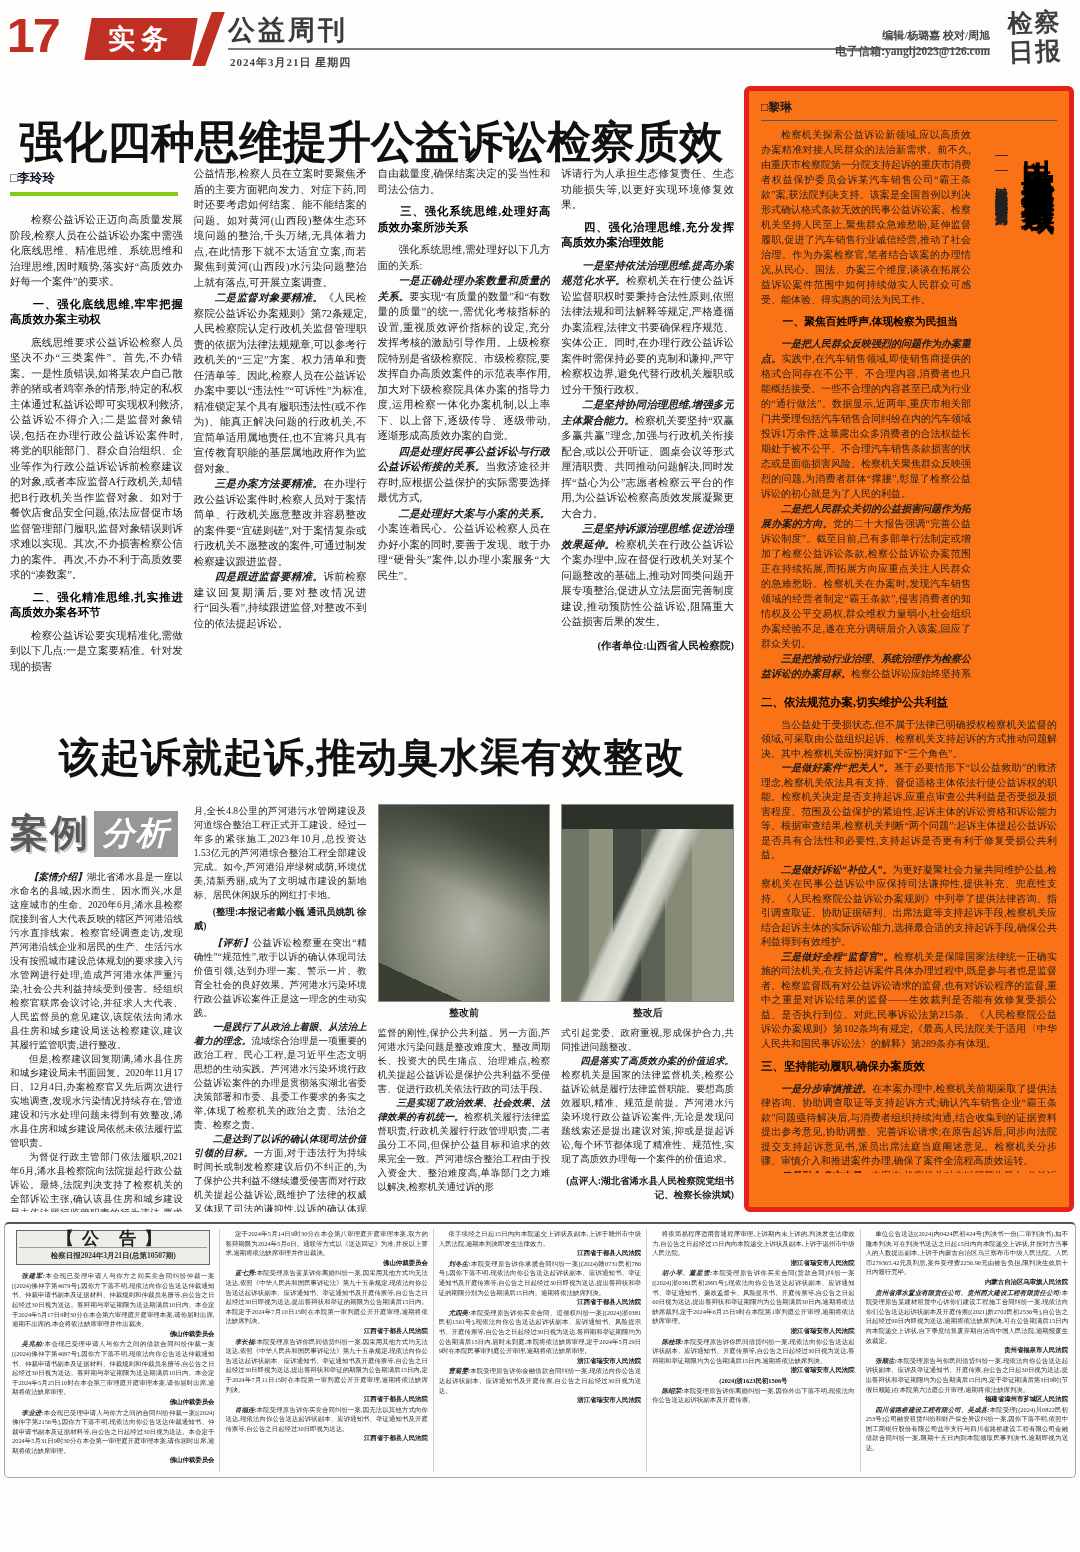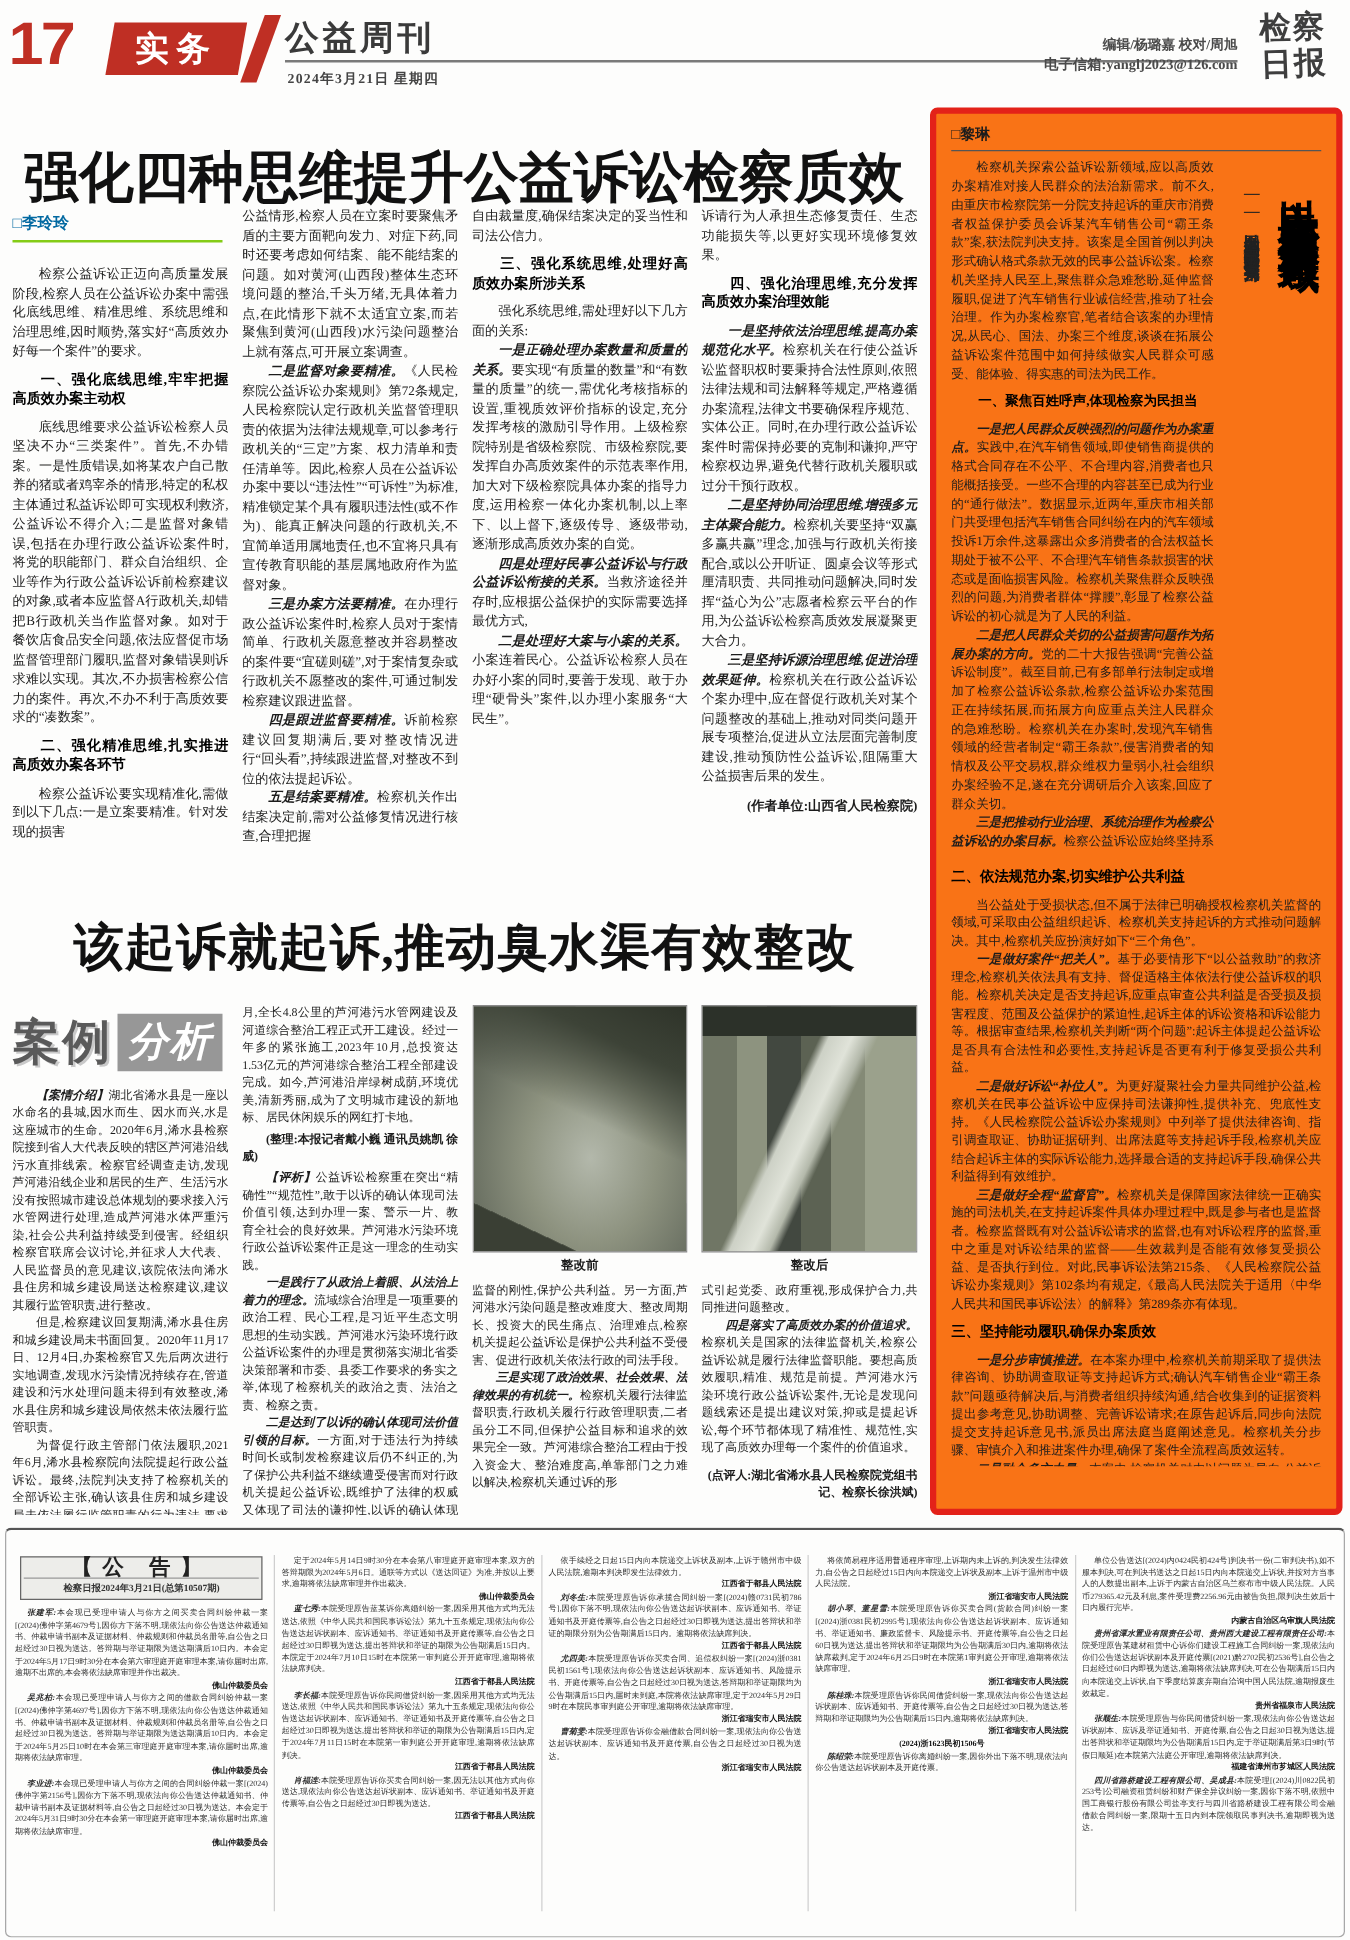--- a/index.html
+++ b/index.html
@@ -17,21 +17,21 @@
   .mast-rule{position:absolute;left:228px;top:48px;width:762px;height:2px;background:#7a7a7a;}
   .ed-date{position:absolute;left:230px;top:55px;font-size:11px;font-weight:bold;color:#444;letter-spacing:1px;}
   .editors{position:absolute;left:730px;top:28px;width:260px;text-align:right;font-size:11px;font-weight:bold;color:#4a4a4a;}
   .email{position:absolute;left:700px;top:44px;width:290px;text-align:right;font-size:11.5px;font-weight:bold;color:#4a4a4a;}
   .paper-logo{position:absolute;left:1002px;top:8px;width:66px;height:62px;transform:rotate(-2deg);
       font-weight:bold;color:#3e3e3e;font-size:25px;line-height:29px;text-align:center;letter-spacing:2px;}
   
   .a1-title{position:absolute;left:6px;top:84px;width:730px;text-align:center;font-size:44px;
       font-weight:bold;letter-spacing:0px;color:#111;}
   .a1-byline{position:absolute;left:10px;top:170px;width:168px;font-size:12.5px;font-weight:bold;
-      border-bottom:2px solid #84cc16;padding-bottom:5px;color:#0369a1;}
+      border-bottom:4px solid #84cc16;padding-bottom:5px;color:#0f172a;}
   .a1-cols{position:absolute;left:10px;top:166px;width:724px;height:548px;display:flex;gap:11px;}
   .a1-cols .col{flex:1;overflow:hidden;font-size:10.5px;line-height:15.5px;text-align:justify;}
   .a1-cols .col.first{padding-top:46px;}
   
   p{margin:0;}
   p.p{text-indent:2em;}
   p.cont{text-indent:0;}
   p.h{font-weight:bold;text-indent:2em;margin:7px 0;font-size:1.08em;color:#000;}
   p.h2c{font-weight:bold;text-align:left;margin:8px 0;font-size:1.15em;color:#000;}
   p.sig{text-align:right;font-weight:bold;margin-top:8px;}
@@ -61,23 +61,23 @@
   .photo.before{background:
       linear-gradient(205deg,#2e3329 0%,#3d4337 20%,rgba(70,76,64,0) 46%),
       linear-gradient(25deg,#3a3f34 0 14%,rgba(0,0,0,0) 14%),
       radial-gradient(ellipse at 55% 62%,#b3b8ab 0%,#8d927f 40%,#6b7163 72%,#51564a 100%);}
   .photo.after{background:
       linear-gradient(#2c3129 0 12%,rgba(0,0,0,0) 12%),
       linear-gradient(115deg,rgba(0,0,0,0) 40%,#cdd1c6 43%,#e0e3d9 50%,#b4b9ab 55%,rgba(0,0,0,0) 58%),
       linear-gradient(90deg,#707665 0 16%,#8d937f 16% 30%,#424840 30% 46%,#5c6253 46% 60%,#848a76 60% 76%,#9ba18c 76% 100%);}
   p.cap{text-align:center;font-size:10px;font-weight:bold;margin:4px 0 6px;}
   
-  .ads{position:absolute;left:4px;top:1222px;width:1072px;height:328px;box-sizing:border-box;
+  .ads{position:absolute;left:4px;top:1222px;width:1072px;height:256px;box-sizing:border-box;
       border:1px solid #a8a8a8;border-top:2.5px solid #555;border-radius:5px;
-      display:flex;padding:20px 2px;gap:0;overflow:hidden;}
+      display:flex;padding:5px 2px;gap:0;overflow:hidden;}
   .adcol{flex:1;overflow:hidden;font-size:6.4px;line-height:9.6px;text-align:justify;padding:0 5px;}
   .adcol + .adcol{border-left:1px solid #cfcfcf;}
   .gonggao{border:1.5px solid #666;background:#ededea;text-align:center;padding:3px 2px 4px;margin:1px 4px 6px;}
   .gg-title{font-size:17px;font-weight:bold;letter-spacing:8px;color:#222;}
   .gg-sub{font-size:7.5px;font-weight:bold;margin-top:3px;border-top:1px solid #999;padding-top:3px;color:#333;}
   p.ad{text-indent:1.5em;color:#2e2e2e;}
   p.adsig{text-align:right;font-weight:bold;color:#111;margin-bottom:1px;}
   p.adh{font-weight:bold;text-align:center;color:#111;}
 </style>
 </head>
@@ -110,21 +110,20 @@
         <p class="h">一、强化底线思维,牢牢把握高质效办案主动权</p>
         <p class="p">底线思维要求公益诉讼检察人员坚决不办“三类案件”。首先,不办错案。一是性质错误,如将某农户自己散养的猪或者鸡宰杀的情形,特定的私权主体通过私益诉讼即可实现权利救济,公益诉讼不得介入;二是监督对象错误,包括在办理行政公益诉讼案件时,将党的职能部门、群众自治组织、企业等作为行政公益诉讼诉前检察建议的对象,或者本应监督A行政机关,却错把B行政机关当作监督对象。如对于餐饮店食品安全问题,依法应督促市场监督管理部门履职,监督对象错误则诉求难以实现。其次,不办损害检察公信力的案件。再次,不办不利于高质效要求的“凑数案”。</p>
         <p class="h">二、强化精准思维,扎实推进高质效办案各环节</p>
         <p class="p">检察公益诉讼要实现精准化,需做到以下几点:一是立案要精准。针对发现的损害</p>
       </div>
     <div class="col">
         <p class="cont">公益情形,检察人员在立案时要聚焦矛盾的主要方面靶向发力、对症下药,同时还要考虑如何结案、能不能结案的问题。如对黄河(山西段)整体生态环境问题的整治,千头万绪,无具体着力点,在此情形下就不太适宜立案,而若聚焦到黄河(山西段)水污染问题整治上就有落点,可开展立案调查。</p>
         <p class="p"><b>二是监督对象要精准。</b>《人民检察院公益诉讼办案规则》第72条规定,人民检察院认定行政机关监督管理职责的依据为法律法规规章,可以参考行政机关的“三定”方案、权力清单和责任清单等。因此,检察人员在公益诉讼办案中要以“违法性”“可诉性”为标准,精准锁定某个具有履职违法性(或不作为)、能真正解决问题的行政机关,不宜简单适用属地责任,也不宜将只具有宣传教育职能的基层属地政府作为监督对象。</p>
         <p class="p"><b>三是办案方法要精准。</b>在办理行政公益诉讼案件时,检察人员对于案情简单、行政机关愿意整改并容易整改的案件要“宜磋则磋”,对于案情复杂或行政机关不愿整改的案件,可通过制发检察建议跟进监督。</p>
         <p class="p"><b>四是跟进监督要精准。</b>诉前检察建议回复期满后,要对整改情况进行“回头看”,持续跟进监督,对整改不到位的依法提起诉讼。</p>
-        <p class="p"><b>五是结案要精准。</b>检察机关作出结案决定前,需对公益修复情况进行核查,合理把握</p>
       </div>
     <div class="col">
         <p class="cont">自由裁量度,确保结案决定的妥当性和司法公信力。</p>
         <p class="h">三、强化系统思维,处理好高质效办案所涉关系</p>
         <p class="p">强化系统思维,需处理好以下几方面的关系:</p>
         <p class="p"><b>一是正确处理办案数量和质量的关系。</b>要实现“有质量的数量”和“有数量的质量”的统一,需优化考核指标的设置,重视质效评价指标的设定,充分发挥考核的激励引导作用。上级检察院特别是省级检察院、市级检察院,要发挥自办高质效案件的示范表率作用,加大对下级检察院具体办案的指导力度,运用检察一体化办案机制,以上率下、以上督下,逐级传导、逐级带动,逐渐形成高质效办案的自觉。</p>
         <p class="p"><b>四是处理好民事公益诉讼与行政公益诉讼衔接的关系。</b>当救济途径并存时,应根据公益保护的实际需要选择最优方式,</p>
         <p class="p"><b>二是处理好大案与小案的关系。</b>小案连着民心。公益诉讼检察人员在办好小案的同时,要善于发现、敢于办理“硬骨头”案件,以办理小案服务“大民生”。</p>
       </div>
     <div class="col">

